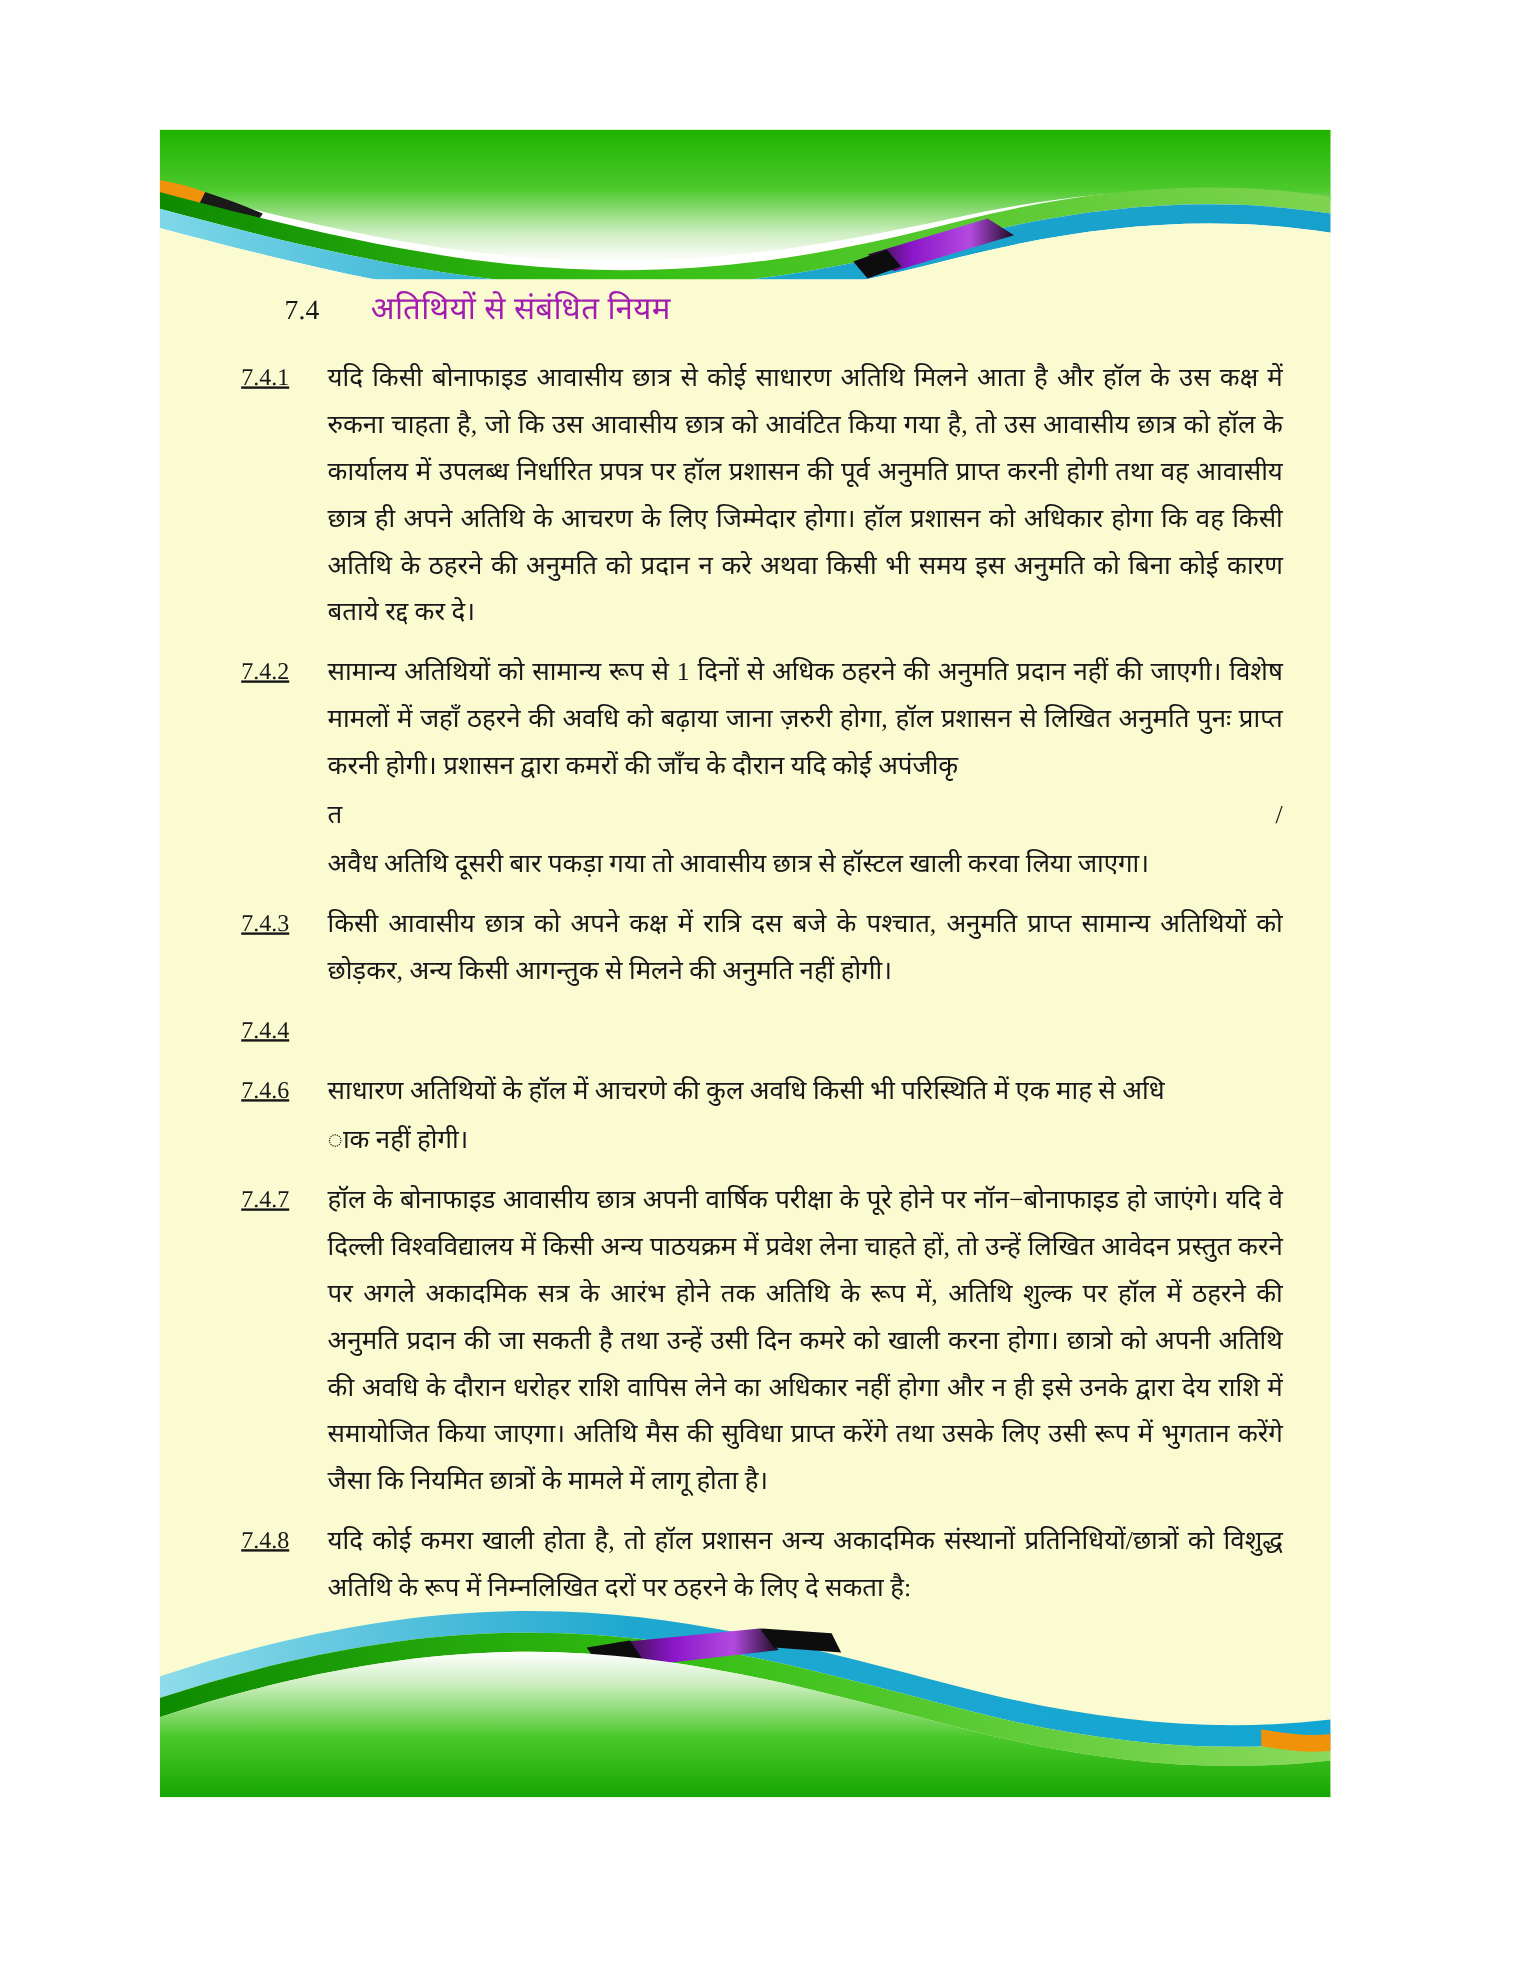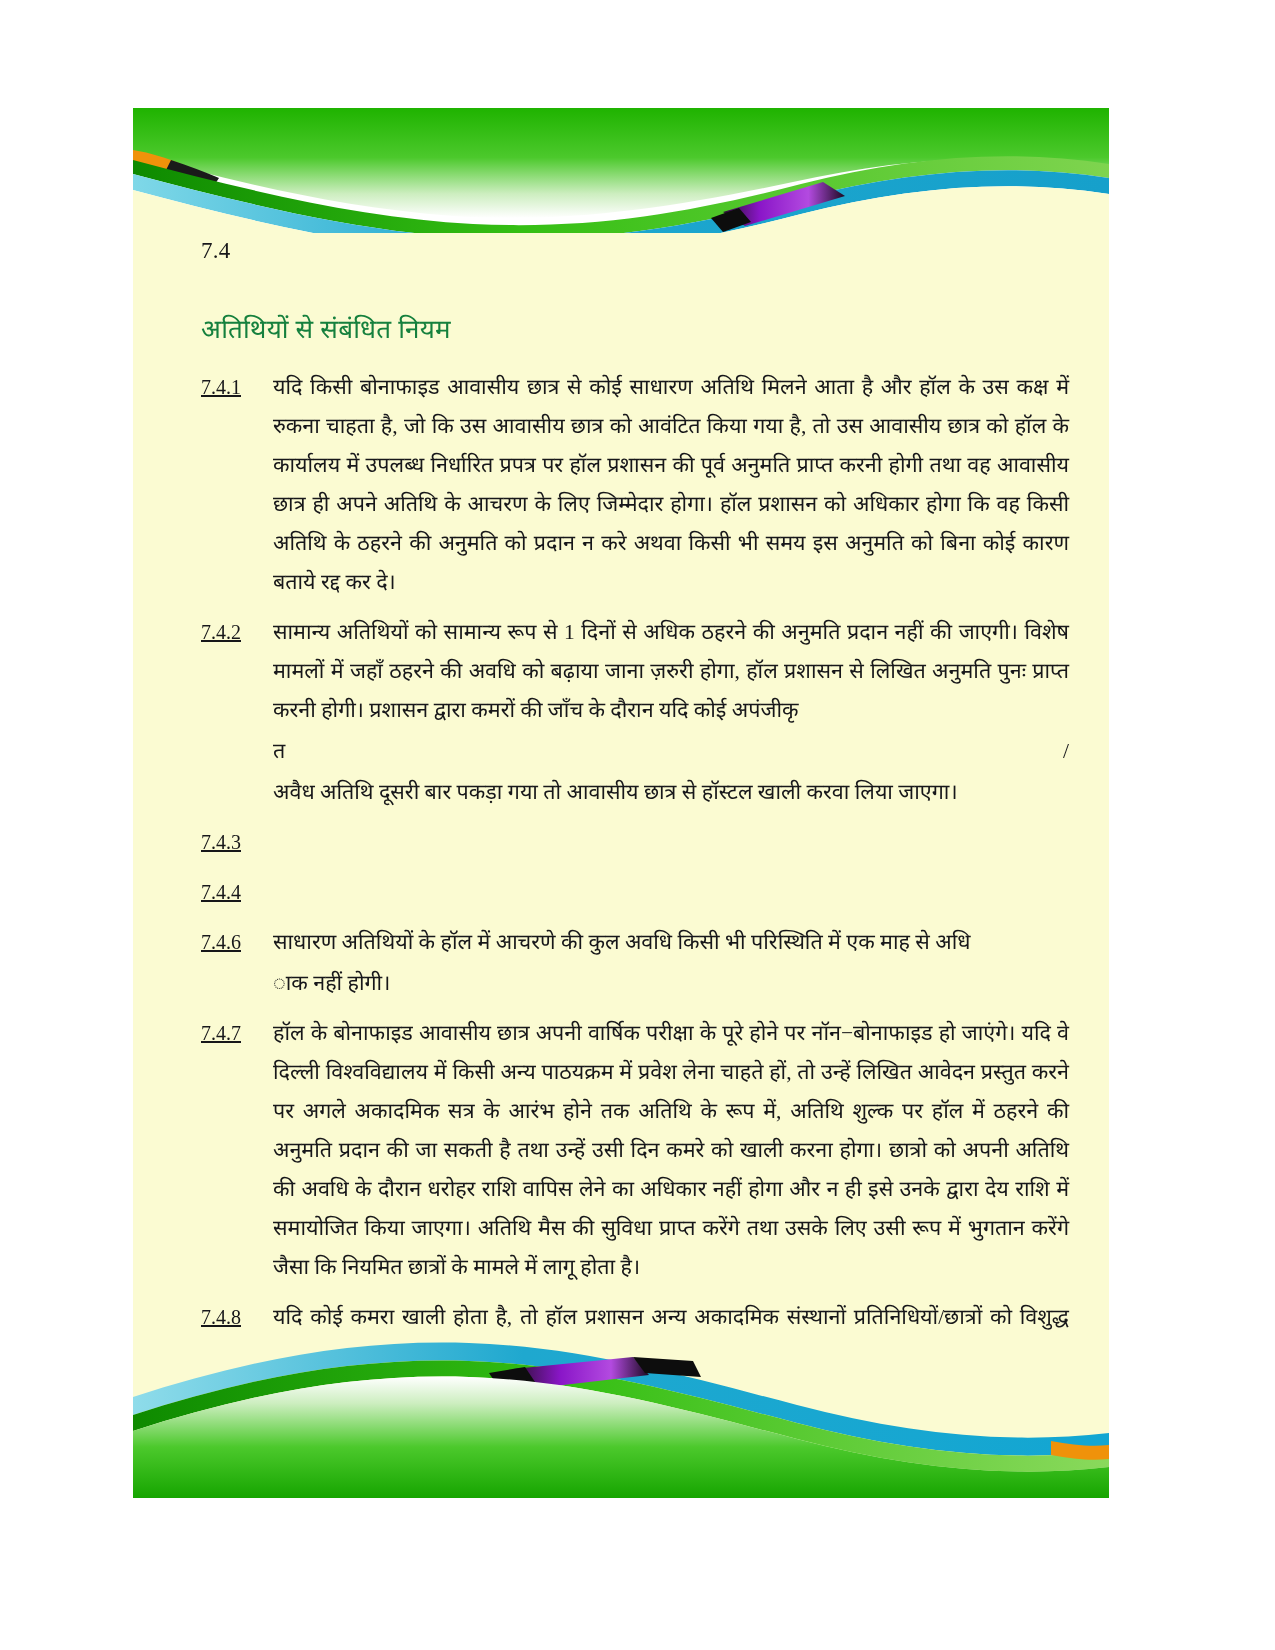--- a/index.html
+++ b/index.html
@@ -56,33 +56,32 @@
     left: 0;
     top: 130px;
     width: 976px;
     height: 1180px;
   }
 
   .heading {
     display: flex;
     align-items: baseline;
     margin: 0 0 22px 0;
-    padding-left: 68px;
-    flex-direction: column;
+    padding-left: 104px;
   }
   .heading .num {
     width: 72px;
     flex: 0 0 72px;
     font-size: 23px;
     color: #17171a;
     letter-spacing: 0.2px;
   }
   .heading .title {
     font-size: 26px;
-    color: #15803d;
+    color: #a21caf;
     letter-spacing: 0.3px;
   }
 
   .clause {
     display: flex;
     align-items: flex-start;
     padding-left: 68px;
     padding-right: 40px;
     margin-bottom: 11px;
   }
@@ -192,20 +191,21 @@
           <span>त</span>
         </span>
       </div>
       <div class="clause">
         <span class="num"></span>
         <span class="text">अवैध अतिथि दूसरी बार पकड़ा गया तो आवासीय छात्र से हॉस्टल खाली करवा लिया जाएगा।</span>
       </div>
 
       <div class="clause">
         <span class="num">7.4.3</span>
+        <span class="text">किसी आवासीय छात्र को अपने कक्ष में रात्रि दस बजे के पश्चात, अनुमति प्राप्त सामान्य अतिथियों को छोड़कर, अन्य किसी आगन्तुक से मिलने की अनुमति नहीं होगी।</span>
       </div>
 
       <div class="clause">
         <span class="num">7.4.4</span>
       </div>
 
 
       <div class="clause tight">
         <span class="num">7.4.6</span>
         <span class="text">साधारण अतिथियों के हॉल में आचरणे की कुल अवधि किसी भी परिस्थिति में एक माह से अधि</span>

